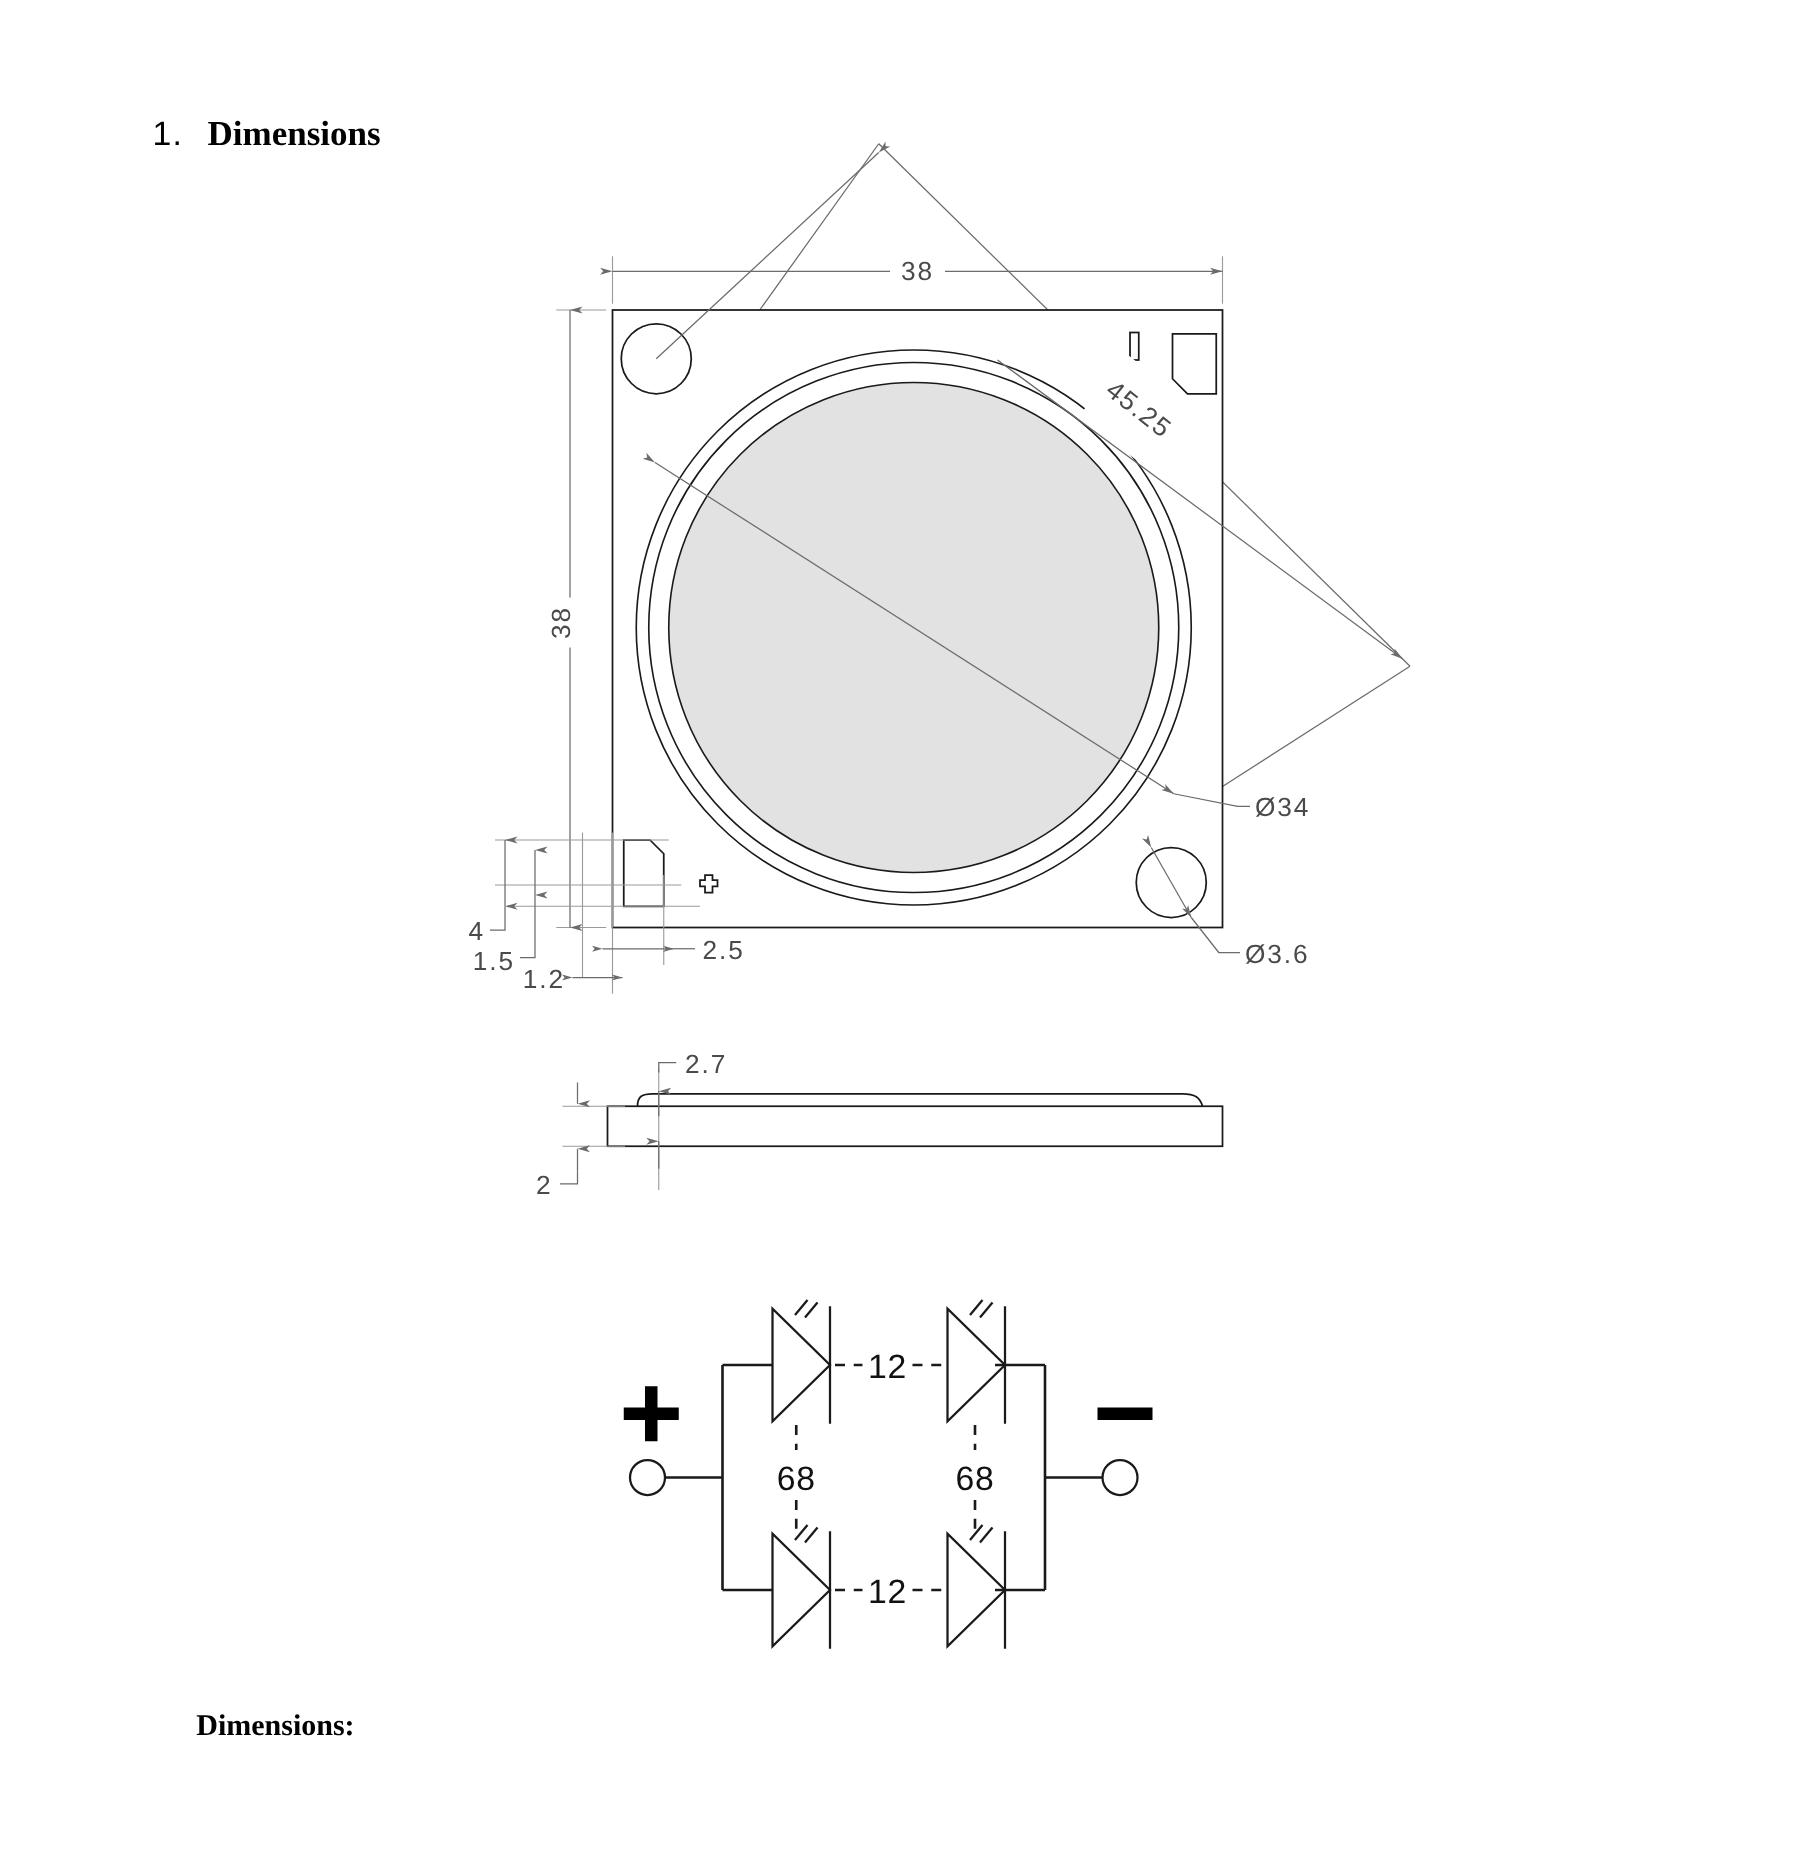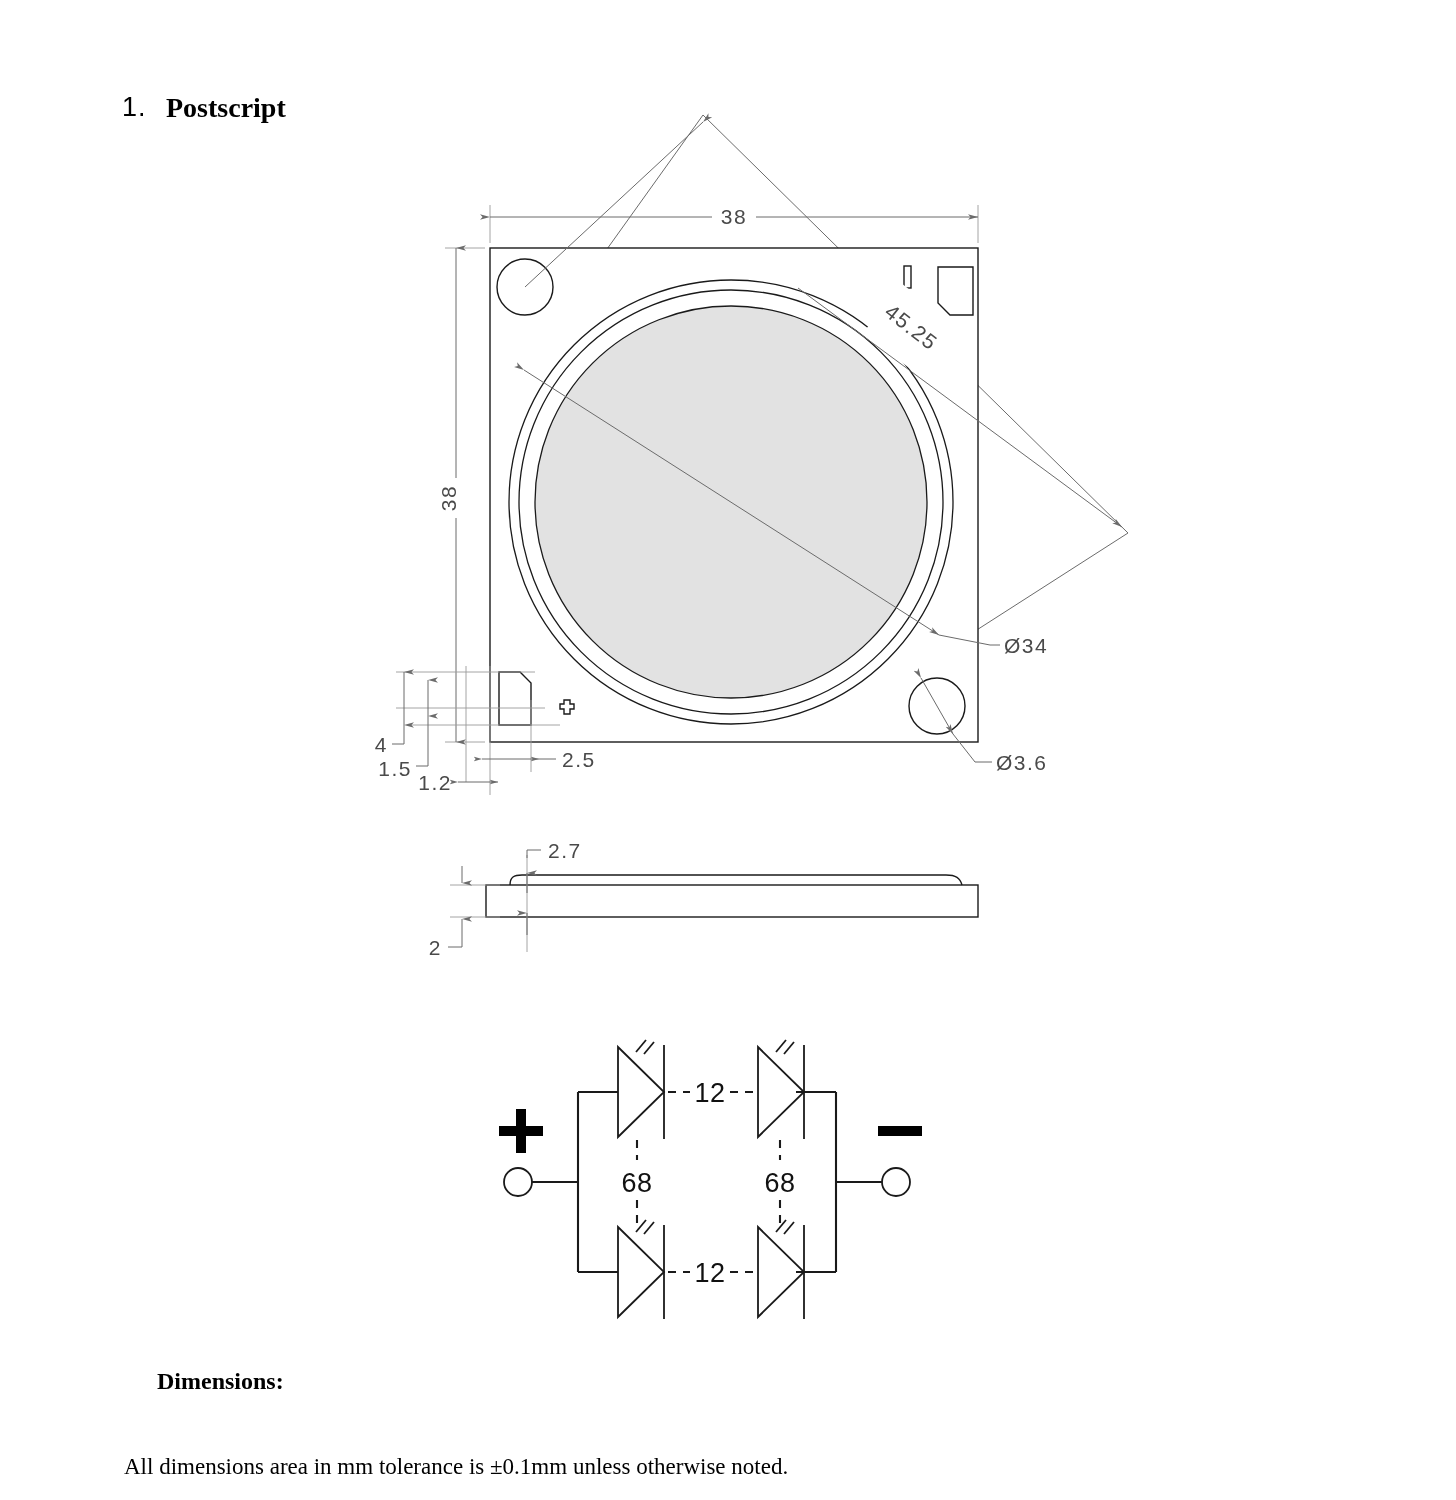--- a/index.html
+++ b/index.html
@@ -51,23 +51,22 @@
     font-size:27px;fill:#111111;font-weight:400;
     letter-spacing:0.5px;
   }
 </style>
 </head>
 <body>
 
 <div class="page">
 
   <div class="heading" id="sec-num">1.</div>
-  <div class="heading" id="sec-title">Postscript</div>
+  <div class="heading" id="sec-title">Dimensions</div>
   <div class="heading" id="postscript">Dimensions:</div>
-  <div id="note">All dimensions area in mm tolerance is ±0.1mm unless otherwise noted.</div>
 
   <svg id="drawing" viewBox="0 0 1456 1500">
     <defs>
       <marker id="ar" markerWidth="11" markerHeight="8" refX="10" refY="4" orient="auto" markerUnits="userSpaceOnUse">
         <path d="M0,1.2 L10,4 L0,6.8 L2.6,4 Z" fill="#6b6b6b"></path>
       </marker>
       <marker id="arS" markerWidth="9" markerHeight="7" refX="8.5" refY="3.5" orient="auto" markerUnits="userSpaceOnUse">
         <path d="M0,1 L8.5,3.5 L0,6 L2.2,3.5 Z" fill="#6b6b6b"></path>
       </marker>
       <marker id="arV" markerWidth="8" markerHeight="11" refX="4" refY="10" orient="auto" markerUnits="userSpaceOnUse">

